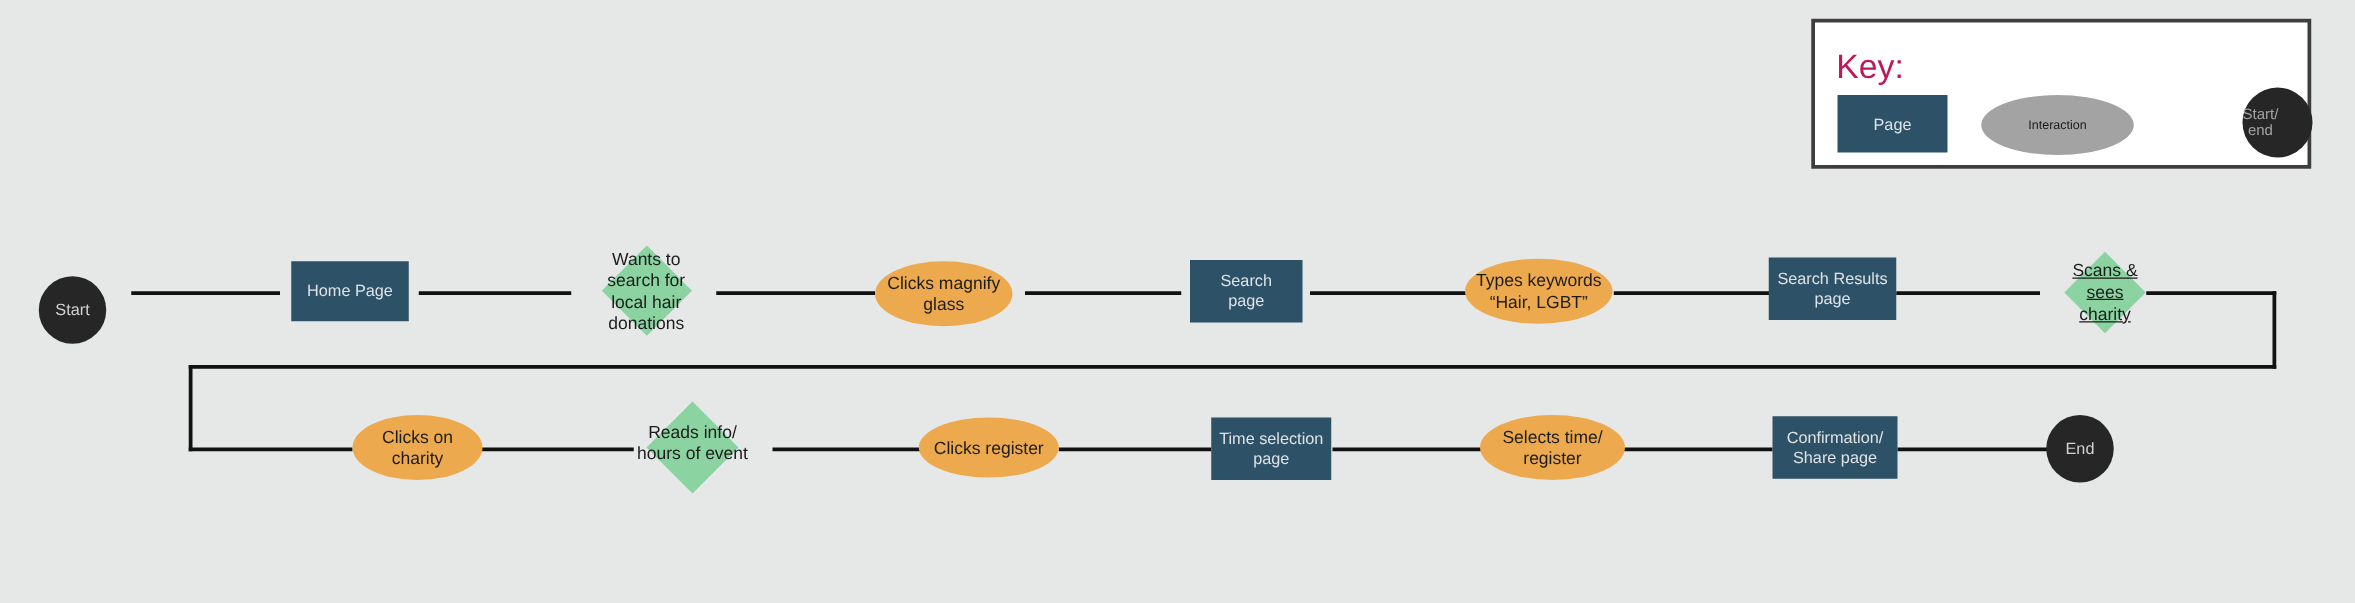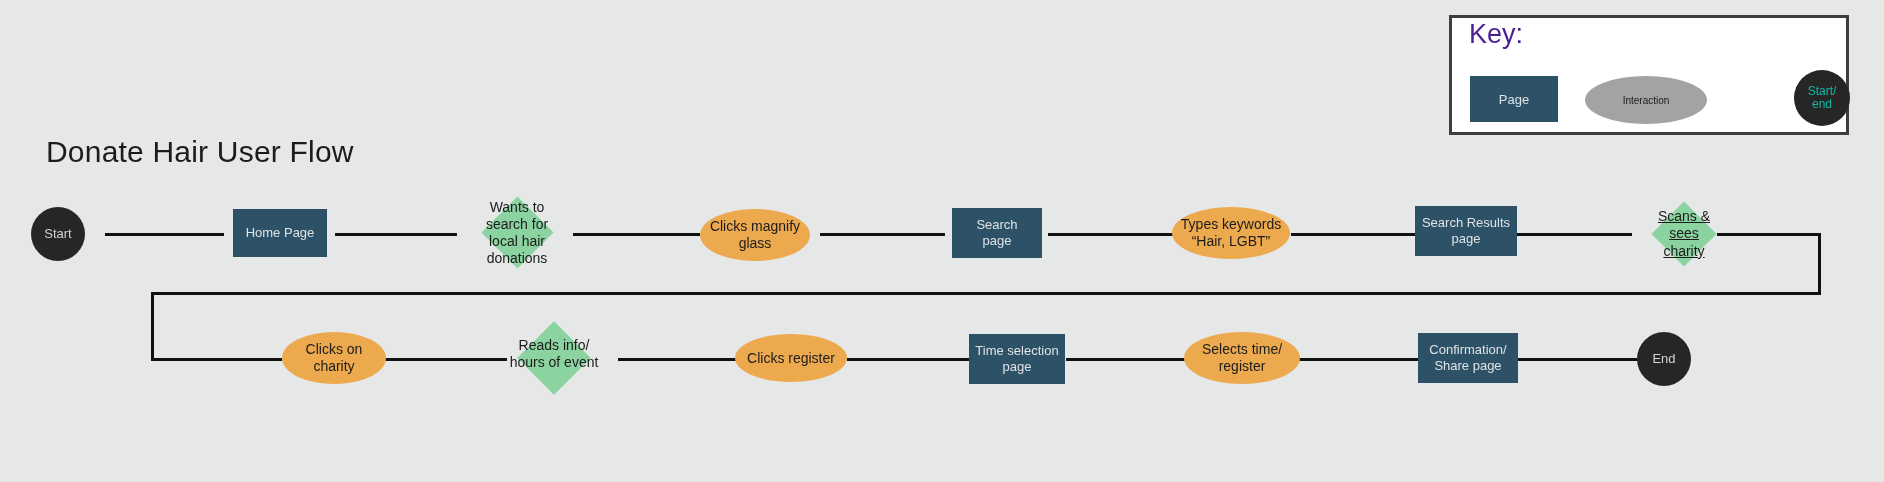--- a/index.html
+++ b/index.html
@@ -39,23 +39,23 @@
     top: 15px;
     width: 400px;
     height: 120px;
     background: #ffffff;
     border: 3px solid #3d3d3d;
     box-sizing: border-box;
   }
   #key-title {
     position: absolute;
     left: 17px;
-    top: 1px;
+    top: 20px;
     font-size: 27px;
-    color: #4c1d95;
+    color: #be185d;
   }
   .key-shape-row { position: absolute; left: 0; top: 58px; width: 100%; height: 58px; }
 
   .key-page {
     position: absolute;
     left: 18px; top: 0;
     width: 88px; height: 46px;
     background: #2d5166;
     display: flex; align-items: center; justify-content: center;
     color: #dfe3e6; font-size: 13px;
@@ -86,23 +86,23 @@
     width: 94px; height: 62px;
     display: flex; align-items: center; justify-content: center;
     font-size: 14px; color: #1c1c1c;
   }
   .key-endpoint {
     position: absolute;
     left: 342px; top: -6px;
     width: 56px; height: 56px;
     border-radius: 50%;
     background: #262626;
-    display: flex; align-items: center; justify-content: center;
+    display: flex; align-items: flex-start; justify-content: center;
     flex-direction: column;
-    color: #14b8a6; font-size: 12px; line-height: 1.12;
+    color: #a3a3a3; font-size: 12px; line-height: 1.12;
     text-align: center;
   }
 
   
   .node { position: absolute; }
 
   .endpoint {
     border-radius: 50%;
     background: #262626;
     color: #d2d2d2;
@@ -155,21 +155,20 @@
     position: absolute;
     width: 3px;
     background: #111111;
   }
 </style>
 </head>
 <body>
 
 <div id="canvas">
 
-  <div id="page-title">Donate Hair User Flow</div>
 
   <div id="key-box">
     <div id="key-title">Key:</div>
     <div class="key-shape-row">
 
       <div class="key-page">
         <span>Page</span>
       </div>
 
       <div class="key-interaction">
@@ -199,21 +198,21 @@
   <div class="conn-v" style="left:151px;  top:292px; height:69px;"></div>
   <div class="conn-h" style="left:151px;  top:358px; width:131px;"></div>
 
   <div class="conn-h" style="left:385px;  top:358px; width:122px;"></div>
   <div class="conn-h" style="left:618px;  top:358px; width:120px;"></div>
   <div class="conn-h" style="left:847px;  top:358px; width:122px;"></div>
   <div class="conn-h" style="left:1066px; top:358px; width:120px;"></div>
   <div class="conn-h" style="left:1298px; top:358px; width:120px;"></div>
   <div class="conn-h" style="left:1518px; top:358px; width:120px;"></div>
 
-  <div class="node endpoint" style="left:31px; top:207px; width:54px; height:54px;justify-content:center;">
+  <div class="node endpoint" style="left:31px; top:221px; width:54px; height:54px;justify-content:center;">
     <span style="white-space:pre-line">Start</span>
   </div>
 
   <div class="node page-node" style="left:233px; top:209px; width:94px; height:48px;">
     <span style="white-space:pre-line">Home Page</span>
   </div>
 
   <div class="decision-wrap" style="left:470px; top:198px; width:94px; height:70px;">
     <div class="decision-shape" style="left:22px; top:9px; width:51px; height:51px;"></div>
     <div class="decision-label" style="left:-17px; top:-9px; width:128px; height:88px;">Wants to

